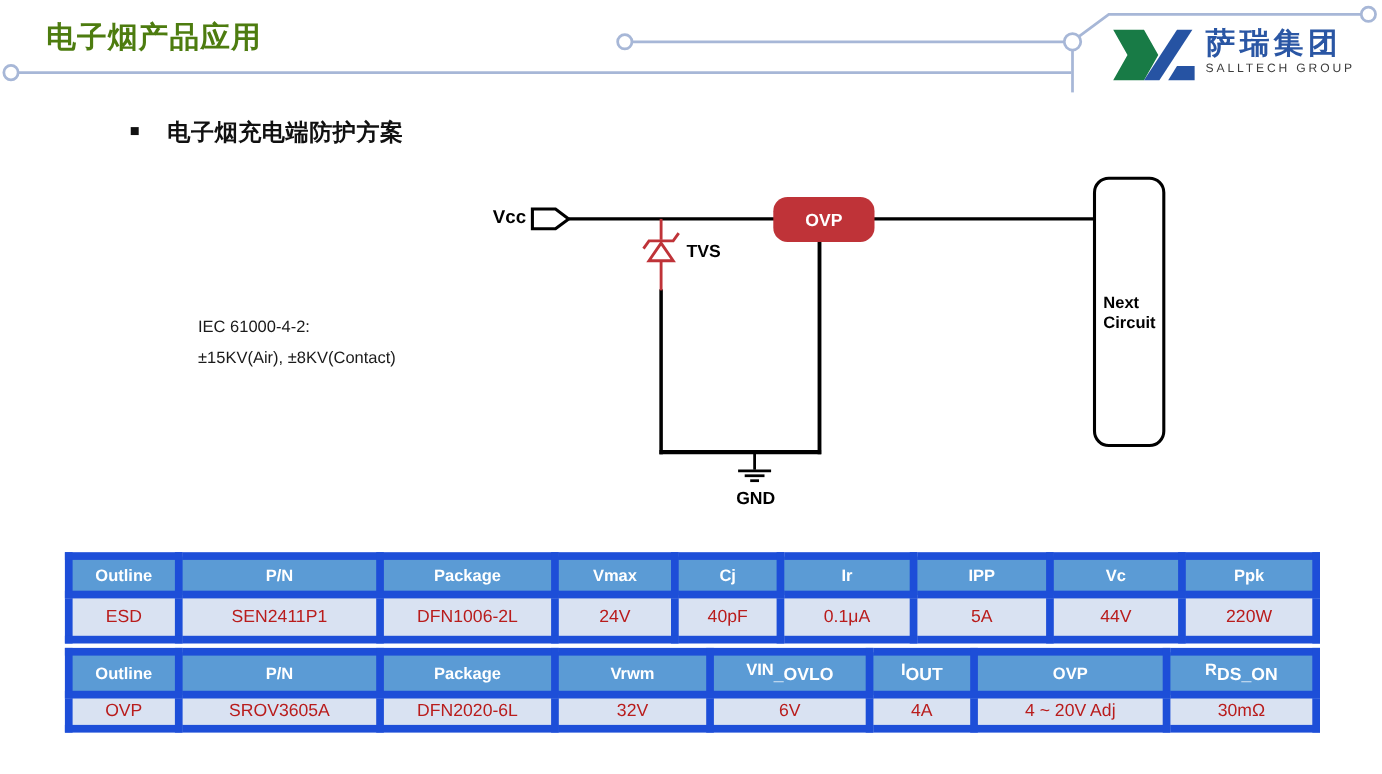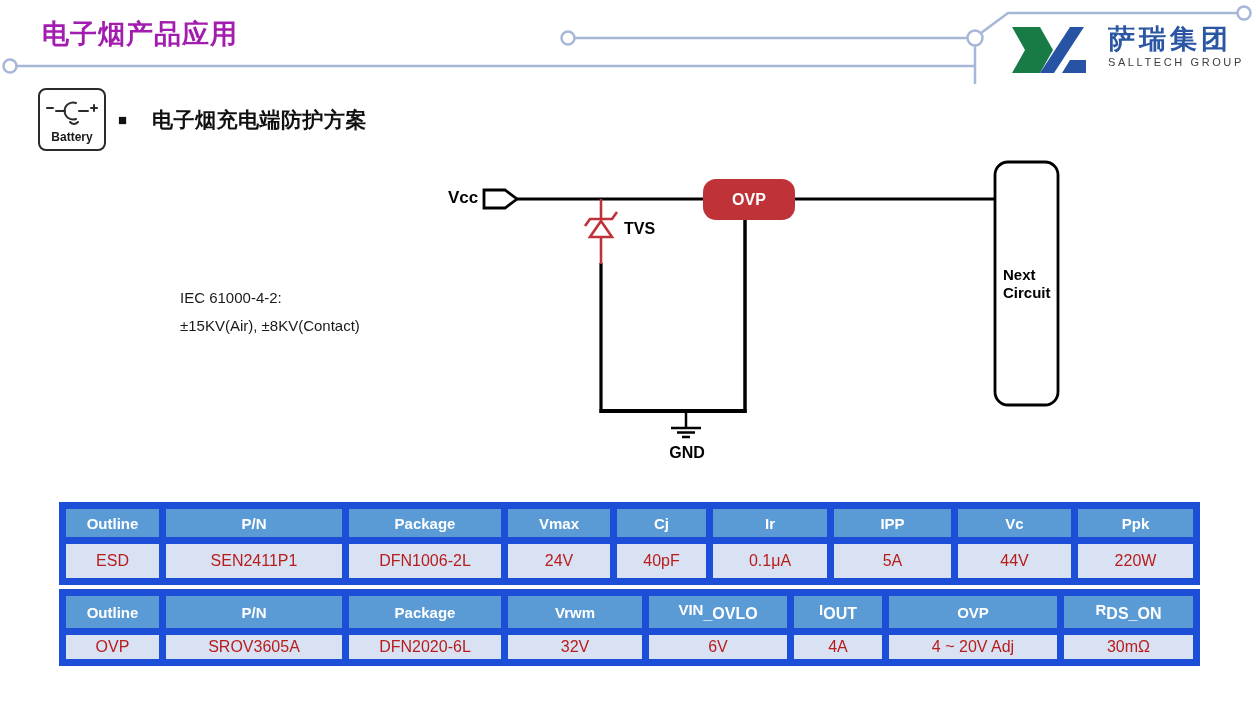--- a/index.html
+++ b/index.html
@@ -3,28 +3,28 @@
 <meta charset="utf-8">
 <style>
   html,body{margin:0;padding:0;background:#fff;}
   #slide{
     position:relative;width:1256px;height:704px;background:#ffffff;
     font-family:"Liberation Sans", sans-serif;overflow:hidden;
   }
   .abs{position:absolute;}
   
   #page-title{
-    left:42px;top:16px;font-size:27px;font-weight:bold;color:#a21caf;
+    left:42px;top:16px;font-size:27px;font-weight:bold;color:#4d7c0f;
     letter-spacing:1px;
   }
   
   #decor-svg{left:0;top:0;}
   
   #logo{left:1010px;top:24px;width:240px;height:56px;display:flex;align-items:flex-start;}
-  #logo-text{margin-left:20px;}
+  #logo-text{margin-left:8px;}
   #logo-cn{font-size:27px;font-weight:bold;color:#2A56A4;letter-spacing:4px;line-height:30px;}
   #logo-en{font-size:11px;color:#3d3d3d;letter-spacing:2.6px;margin-top:2px;}
   
   #battery-box{
     left:38px;top:88px;width:64px;height:59px;border:2px solid #2b2b2b;border-radius:8px;
     background:#fff;
   }
   #battery-label{position:absolute;left:0;right:0;bottom:5px;text-align:center;
     font-size:12px;font-weight:bold;color:#1a1a1a;}
   
@@ -75,34 +75,20 @@
       <polygon points="2,3 30,3 43,26 30,49 2,49 15,26" fill="#187B46"></polygon>
       <polygon points="30,49 60,3 74,3 44,49" fill="#2653A3"></polygon>
       <polygon points="52,49 60,36 76,36 76,49" fill="#2653A3"></polygon>
     </svg>
     <div id="logo-text">
       <div id="logo-cn">萨瑞集团</div>
       <div id="logo-en">SALLTECH GROUP</div>
     </div>
   </div>
 
-  <div id="battery-box" class="abs">
-    <svg width="64" height="40" viewBox="0 0 64 40">
-      <g stroke="#2b2b2b" stroke-width="2" fill="none" stroke-linecap="round">
-        <line x1="7" y1="18" x2="13" y2="18"></line>
-        <line x1="16" y1="21" x2="25" y2="21"></line>
-        <path d="M36 13 A 8.5 8.5 0 1 0 36 29"></path>
-        <path d="M30 32 Q 34 36 38 32"></path>
-        <line x1="39" y1="21" x2="48" y2="21"></line>
-        <line x1="51" y1="18" x2="57" y2="18"></line>
-        <line x1="54" y1="15" x2="54" y2="21"></line>
-      </g>
-    </svg>
-    <div id="battery-label">Battery</div>
-  </div>
 
   <div id="section-heading" class="abs">
     <span id="section-bullet">■</span>
     <span id="section-title">电子烟充电端防护方案</span>
   </div>
 
   <div id="iec-note" class="abs">
     <div>IEC 61000-4-2:</div>
     <div>±15KV(Air), ±8KV(Contact)</div>
   </div>

